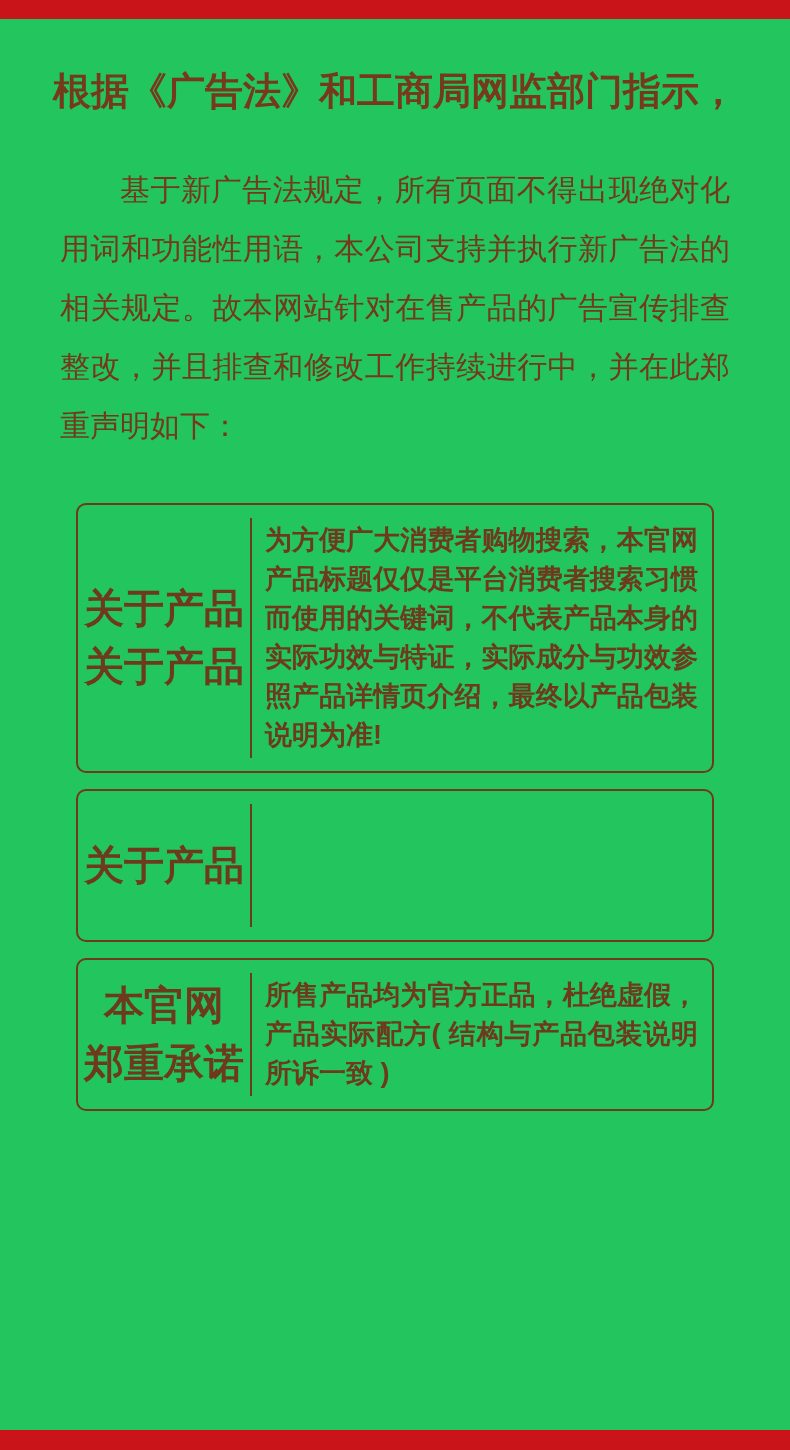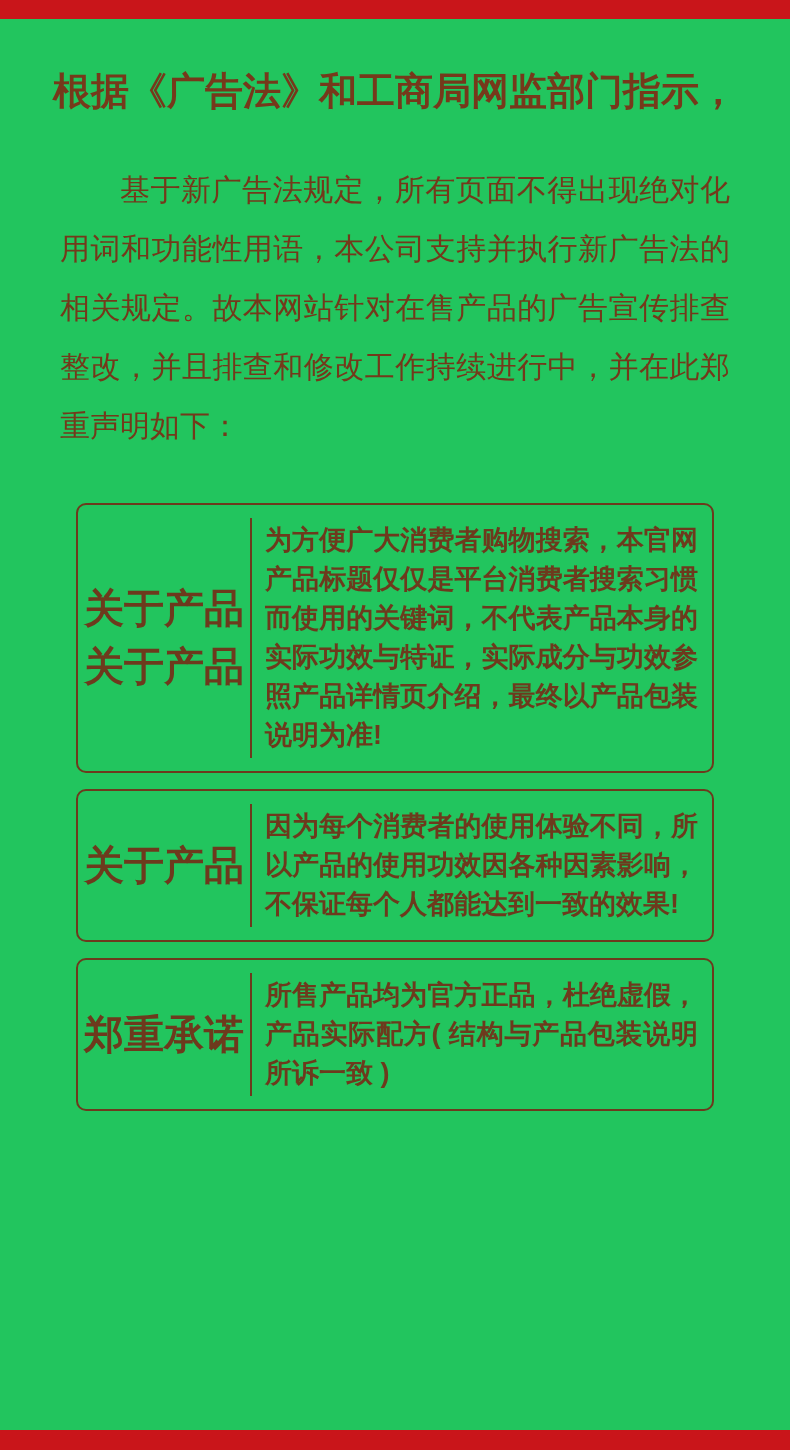--- a/index.html
+++ b/index.html
@@ -108,25 +108,25 @@
       </div>
       <div class="divider"></div>
       <div class="text">为方便广大消费者购物搜索，本官网产品标题仅仅是平台消费者搜索习惯而使用的关键词，不代表产品本身的实际功效与特证，实际成分与功效参照产品详情页介绍，最终以产品包装说明为准!</div>
     </div>
 
     <div class="notice-box box-2">
       <div class="label">
         <div>关于产品</div>
       </div>
       <div class="divider"></div>
-      <div class="text">因为每个消费者的使用体验不同，所以产品的使用功效因各种因素影响，不保证每个人都能达到一致的效果!</div>
     </div>
 
     <div class="notice-box box-3">
       <div class="label">
+        <div>本官网</div>
         <div>郑重承诺</div>
       </div>
       <div class="divider"></div>
       <div class="text">所售产品均为官方正品，杜绝虚假，产品实际配方( 结构与产品包装说明所诉一致 )</div>
     </div>
 
   </div>
 
   <div class="red-bar bottom"></div>
 

